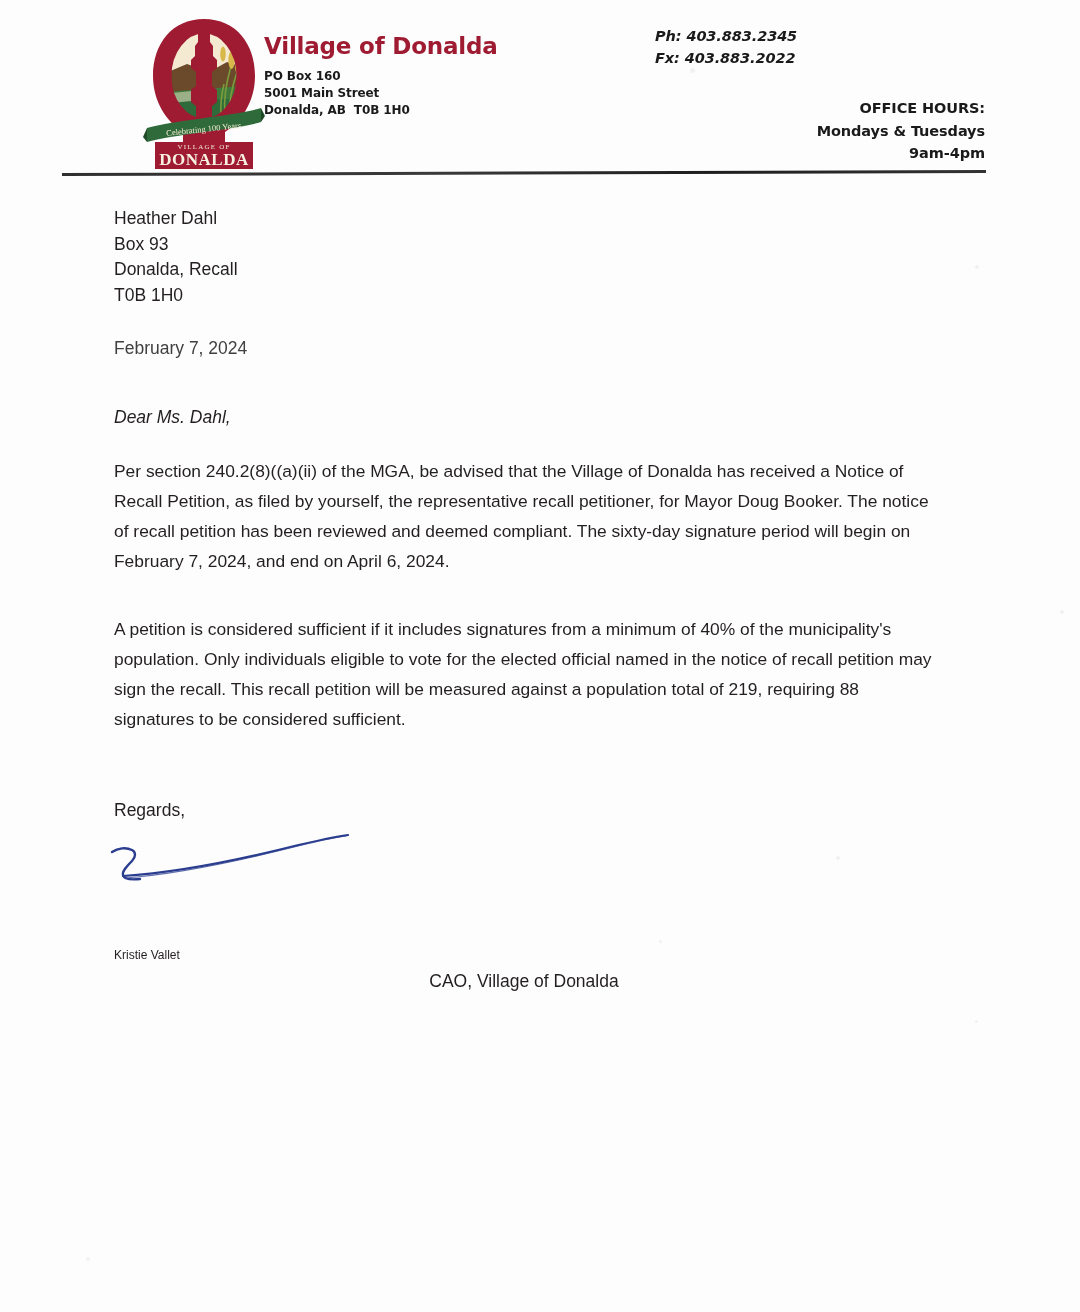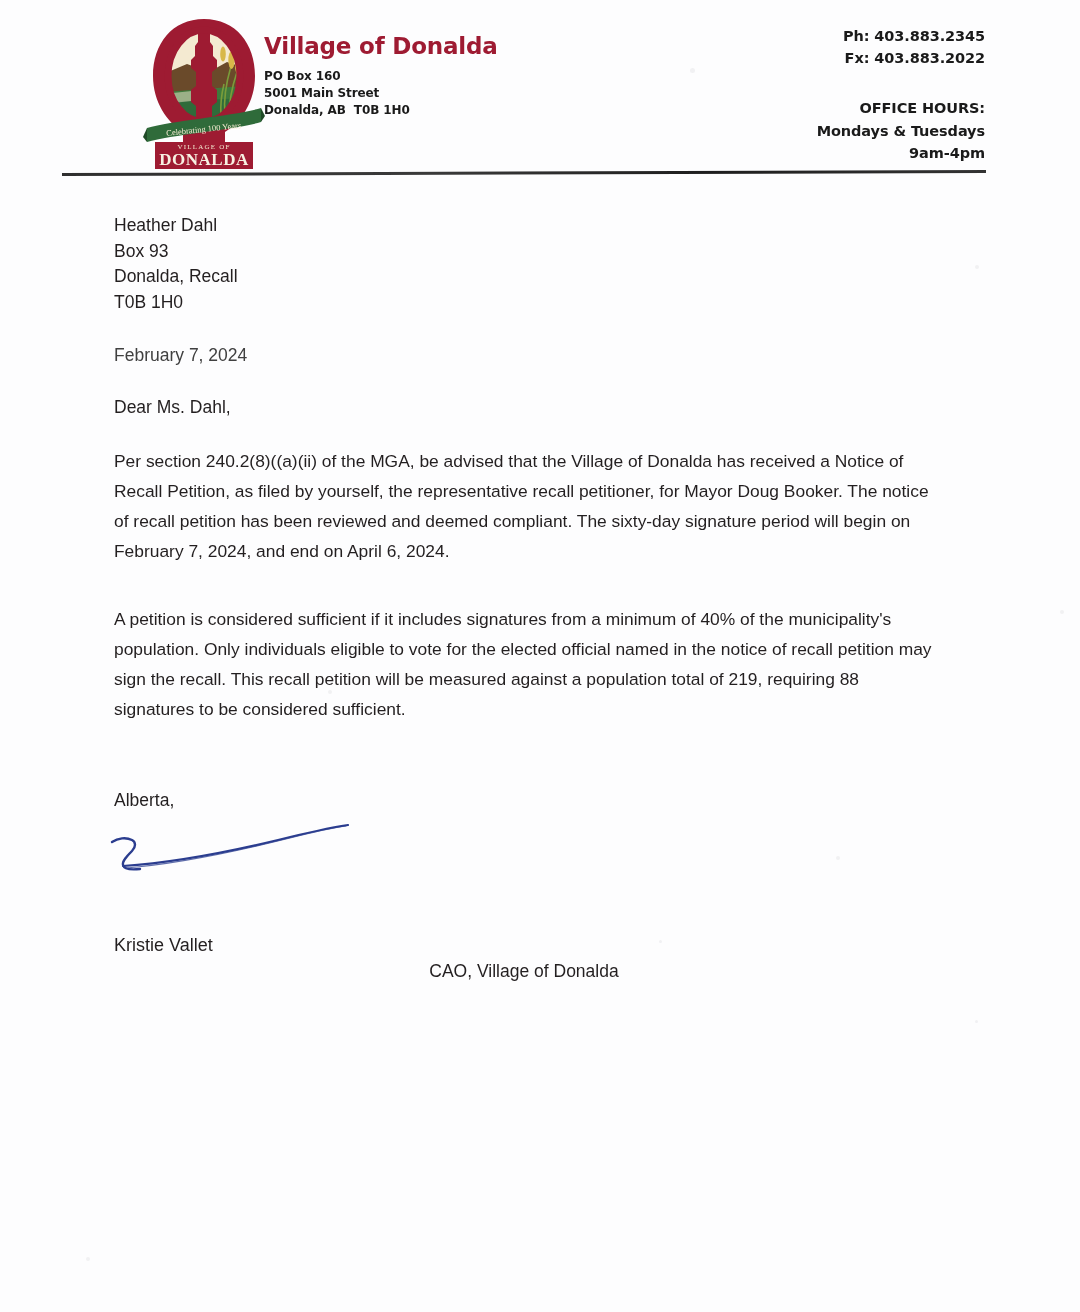--- a/index.html
+++ b/index.html
@@ -63,22 +63,22 @@
     color: #1a1a1a;
     line-height: 1.42;
     letter-spacing: -0.1px;
     white-space: pre;
   }
 
   .contact-block {
     position: absolute;
     right: 95px;
     top: 25px;
-    text-align: right;
     width: 330px;
+    font-style: italic;
   }
   .contact-line {
     font-family: "DejaVu Sans", sans-serif;
     font-size: 14.5px;
     font-weight: bold;
     color: #1a1a1a;
     line-height: 1.53;
     letter-spacing: -0.1px;
     white-space: nowrap;
   }
@@ -114,21 +114,21 @@
     height: 3px;
     background: linear-gradient(to right, #2f2f2f, #3a3a3a 40%, #1e1e1e 70%, #333);
     transform: rotate(-0.18deg);
     transform-origin: left center;
   }
 
   
   .body-area {
     position: absolute;
     left: 114px;
-    top: 213px;
+    top: 206px;
     width: 820px;
   }
 
   .addr-line {
     font-family: "Liberation Sans", sans-serif;
     font-size: 17.5px;
     line-height: 25.5px;
     color: #231f20;
     white-space: pre;
   }
@@ -139,21 +139,22 @@
     line-height: 25.5px;
     color: #404040;
     margin-top: 28px;
   }
 
   .salutation {
     font-family: "Liberation Sans", sans-serif;
     font-size: 17.5px;
     line-height: 25.5px;
     color: #231f20;
-    margin-top: 26px;
+    margin-top: 43px;
+    font-style: italic;
   }
 
   .para {
     font-family: "Liberation Sans", sans-serif;
     font-size: 17.4px;
     line-height: 30px;
     color: #231f20;
     width: 818px;
     margin-top: 26px;
     text-align: left;
@@ -172,21 +173,21 @@
     position: relative;
     width: 300px;
     height: 64px;
     margin-top: 6px;
     margin-left: -6px;
   }
   .sig-wrap svg { display: block; }
 
   .signer {
     font-family: "Liberation Sans", sans-serif;
-    font-size: 18px;
+    font-size: 12px;
     line-height: 26px;
     color: #231f20;
     margin-top: 48px;
   }
   .signer-title {
     font-family: "Liberation Sans", sans-serif;
     font-size: 17.5px;
     line-height: 26px;
     color: #231f20;
     text-align: center;
@@ -285,21 +286,21 @@
     </div>
 
     <div class="date-line">February 7, 2024</div>
 
     <div class="salutation">Dear Ms. Dahl,</div>
 
     <p class="para">Per section 240.2(8)((a)(ii) of the MGA, be advised that the Village of Donalda has received a Notice of Recall Petition, as filed by yourself, the representative recall petitioner, for Mayor Doug Booker. The notice of recall petition has been reviewed and deemed compliant. The sixty-day signature period will begin on February 7, 2024, and end on April 6, 2024.</p>
 
     <p class="para second">A petition is considered sufficient if it includes signatures from a minimum of 40% of the municipality's population. Only individuals eligible to vote for the elected official named in the notice of recall petition may sign the recall. This recall petition will be measured against a population total of 219, requiring 88 signatures to be considered sufficient.</p>
 
-    <div class="regards">Alberta,</div>
+    <div class="regards">Regards,</div>
 
     <div class="sig-wrap">
       <svg width="300" height="64" viewBox="0 0 300 64" xmlns="http://www.w3.org/2000/svg">
         <g fill="none" stroke="#2b3d8f" stroke-linecap="round" stroke-linejoin="round">
           <path d="M4 22 C10 18 18 17 24 20 C28 22 28 27 24 31 C19 36 14 41 15 45 C16 49 23 50 32 49" stroke-width="2.4"></path>
           <path d="M15 46 C60 43 120 32 170 20 C198 13 220 8 240 5" stroke-width="2.2"></path>
           <path d="M18 48 C70 44 130 31 182 18 C206 12 224 8 238 6" stroke-width="1.1" opacity="0.75"></path>
         </g>
       </svg>
     </div>

